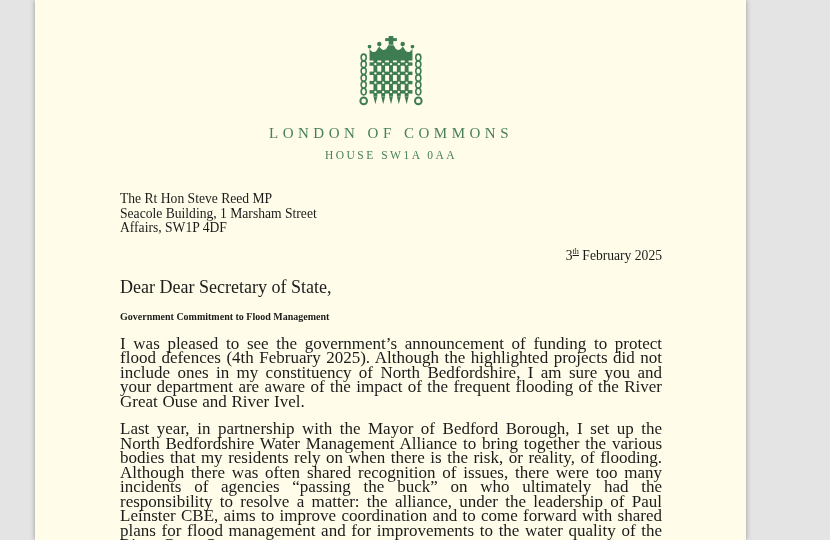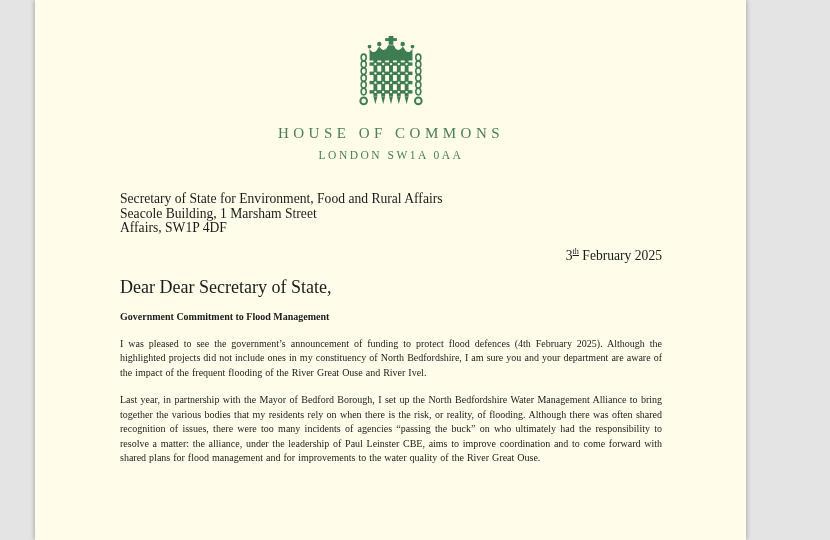--- a/index.html
+++ b/index.html
@@ -68,21 +68,21 @@
     line-height: 15px;
   }
   .subject {
     margin: 14px 0 0 0;
     font-size: 10px;
     line-height: 15px;
     font-weight: bold;
   }
   .para {
     margin: 13px 0 0 0;
-    font-size: 10px;
+    font-size: 17px;
     line-height: 14.5px;
     text-align: justify;
     word-spacing: 0.5px;
   }
 </style>
 </head>
 <body>
 
 <div class="paper">
 
@@ -153,26 +153,26 @@
             <circle cx="52" cy="47.8" r="1.2"></circle>
             <circle cx="60" cy="47.8" r="1.2"></circle>
           <circle cx="28" cy="57.3" r="1.2"></circle>
             <circle cx="36" cy="57.3" r="1.2"></circle>
             <circle cx="44" cy="57.3" r="1.2"></circle>
             <circle cx="52" cy="57.3" r="1.2"></circle>
             <circle cx="60" cy="57.3" r="1.2"></circle>
         </g>
       </svg>
     </span>
-    <div class="org-name">HOUSE OF COMMONS</div>
-    <div class="org-address">LONDON SW1A 0AA</div>
+    <div class="org-name">LONDON OF COMMONS</div>
+    <div class="org-address">HOUSE SW1A 0AA</div>
   </div>
 
   <div class="recipient">
-    <div>Secretary of State for Environment, Food and Rural Affairs</div>
+    <div>The Rt Hon Steve Reed MP</div>
     <div>Seacole Building, 1 Marsham Street</div>
     <div>Affairs, SW1P 4DF</div>
   </div>
 
   <div class="date-line"><span>3</span><sup>th</sup><span> February 2025</span></div>
 
   <p class="salutation">Dear Dear Secretary of State,</p>
 
   <p class="subject">Government Commitment to Flood Management</p>
 

